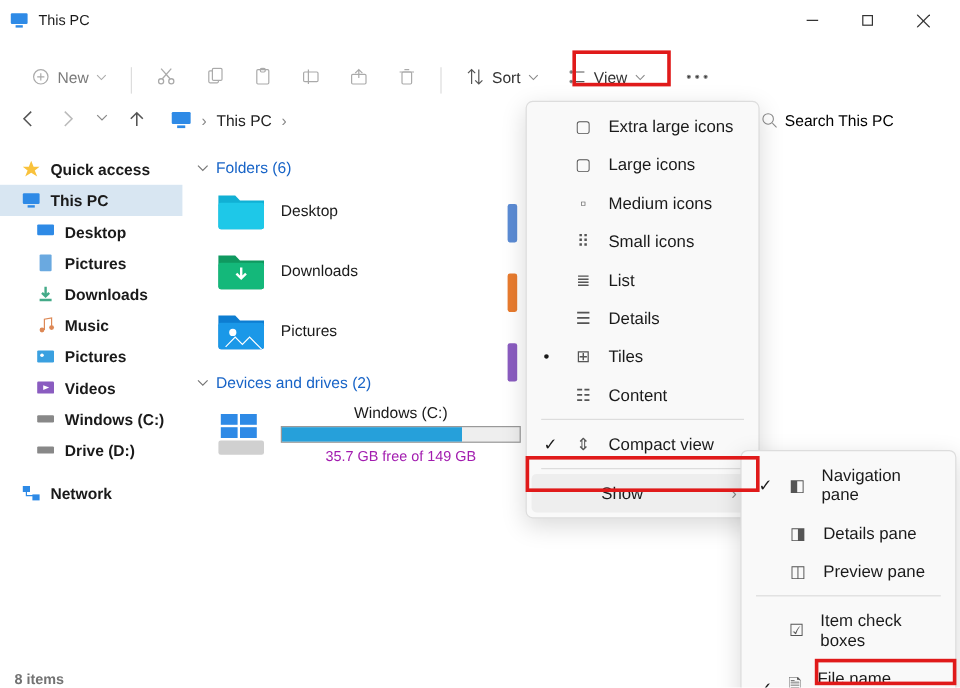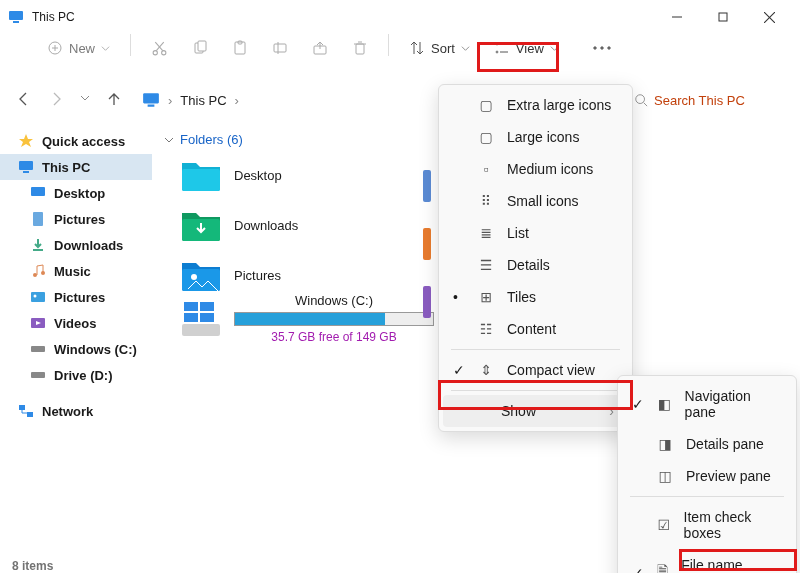--- a/index.html
+++ b/index.html
@@ -4,31 +4,31 @@
 <style>
 * { box-sizing: border-box; margin: 0; padding: 0; font-family: "Segoe UI", sans-serif; }
 body { width: 800px; height: 573px; background: #fff; font-size: 13px; color: #1a1a1a; overflow: hidden; position: relative; }
 
 .titlebar { height: 34px; display: flex; align-items: center; padding: 0 8px; }
 .titlebar .ticon { width: 16px; height: 16px; margin-right: 8px; }
 .titlebar .title { flex: 1; font-size: 12px; }
 .winbtns { display: flex; gap: 0; }
 .winbtn { width: 46px; height: 32px; display: flex; align-items: center; justify-content: center; color: #444; }
 
-.toolbar { height: 44px; display: flex; align-items: flex-start; padding: 0 16px; gap: 4px; margin-left: 21px; }
+.toolbar { height: 44px; display: flex; align-items: flex-end; padding: 0 16px; gap: 4px; }
 .tbtn { display: flex; align-items: center; gap: 6px; padding: 6px 10px; border-radius: 4px; color: #7a7a7a; }
 .tbtn svg { stroke: #8a8a8a; }
 .divider { width: 1px; height: 22px; background: #ddd; margin: 0 6px; }
 
 .navrow { height: 44px; display: flex; align-items: center; padding: 0 16px; gap: 12px; }
 .navbtns { display: flex; gap: 16px; color: #666; }
 .address { flex: 1; display: flex; align-items: center; gap: 8px; padding: 0 8px; }
 .address .crumb { color: #222; }
 .address .sep { color: #888; }
-.search { width: 150px; color: #c2410c; display: flex; align-items: center; gap: 6px; }
+.search { width: 150px; color: #000000; display: flex; align-items: center; gap: 6px; }
 
 .body { display: flex; height: calc(100% - 34px - 44px - 44px - 24px); }
 .sidebar { width: 152px; padding: 6px 0; font-weight: bold; }
 .sbitem { display: flex; align-items: center; gap: 8px; padding: 5px 10px 5px 18px; font-size: 13px; }
 .sbitem.selected { background: #d8e6f2; }
 .sbitem.sub { padding-left: 30px; }
 .sbicon { width: 16px; height: 16px; flex-shrink: 0; }
 
 .content { flex: 1; padding: 6px 12px; text-align: center; }
 .section-hdr { display: flex; align-items: center; gap: 6px; color: #1864c7; font-size: 13px; margin: 4px 0 10px 0; }
@@ -307,20 +307,26 @@
         <svg class="folder-icon" viewBox="0 0 42 36">
             <path d="M2 6h14l4 4h20v22a2 2 0 01-2 2H4a2 2 0 01-2-2z" fill="#0d7dd1"></path>
             <rect x="2" y="12" width="38" height="22" rx="2" fill="#1a98e8"></rect>
             <circle cx="14" cy="20" r="3" fill="#fff"></circle>
             <path d="M8 32l8-8 6 6 6-6 10 10" stroke="#fff" fill="none"></path>
           </svg>
         <span>Pictures</span>
       </div>
     </div>
 
+    <div class="section-hdr" style="margin-top:18px">
+      <svg width="10" height="10" viewBox="0 0 10 10">
+          <path d="M1 3l4 4 4-4" fill="none" stroke="#777"></path>
+        </svg>
+      <span>Devices and drives (2)</span>
+    </div>
     <div class="drive-item">
       <svg class="drive-icon" viewBox="0 0 42 42">
           <rect x="2" y="26" width="38" height="12" rx="2" fill="#d0d0d0"></rect>
           <rect x="4" y="4" width="14" height="9" fill="#2e8ae6"></rect>
           <rect x="20" y="4" width="14" height="9" fill="#2e8ae6"></rect>
           <rect x="4" y="15" width="14" height="9" fill="#2e8ae6"></rect>
           <rect x="20" y="15" width="14" height="9" fill="#2e8ae6"></rect>
         </svg>
       <div class="drive-info">
         <span>Windows (C:)</span>

